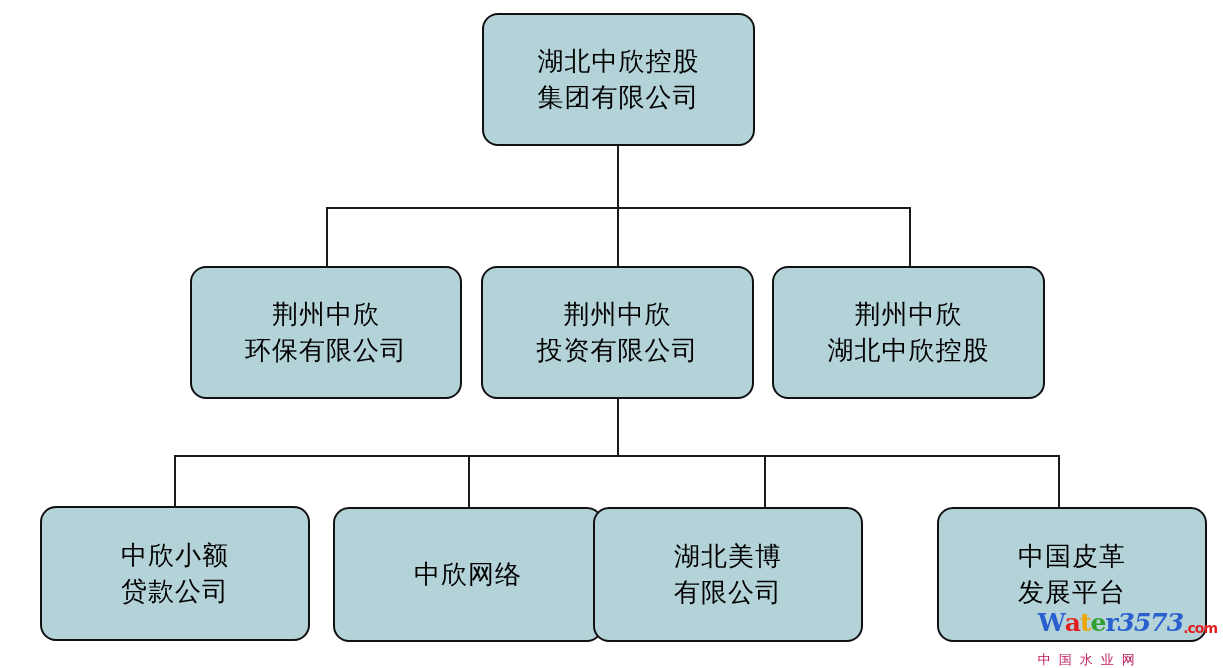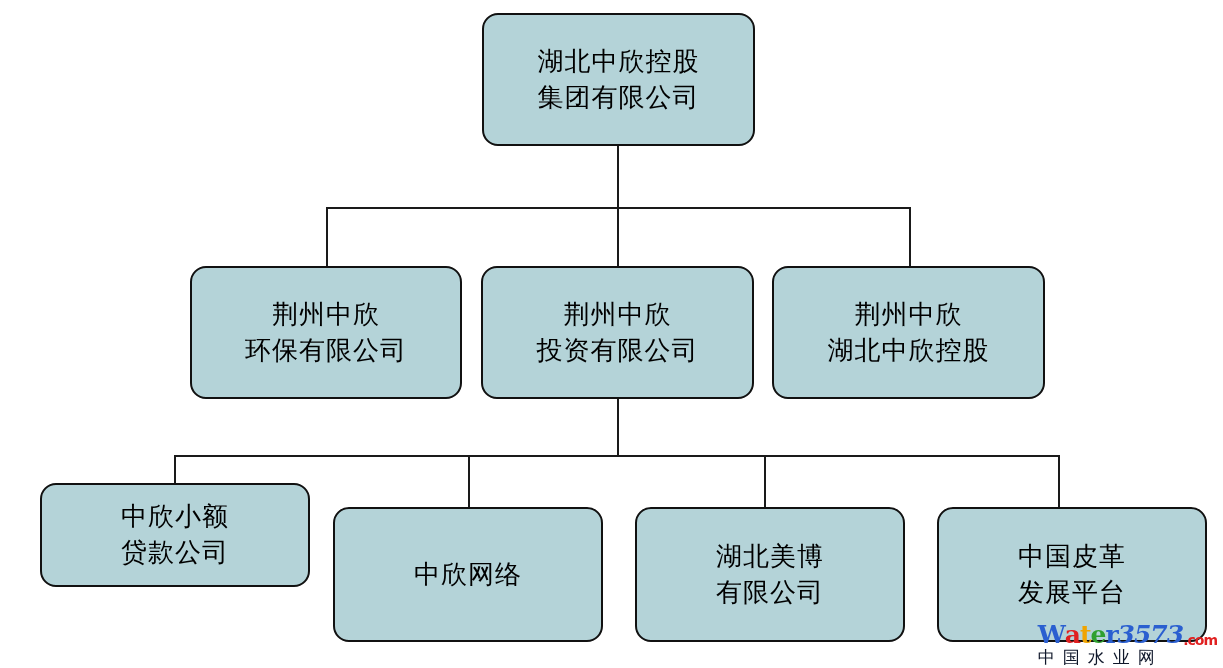--- a/index.html
+++ b/index.html
@@ -73,25 +73,25 @@
     font-family: "DejaVu Serif", "Liberation Serif", serif;
   }
   .wm-dotcom {
     color: #e02020;
     font-size: 14px;
     font-style: normal;
     font-family: "DejaVu Sans", "Liberation Sans", sans-serif;
     vertical-align: bottom;
   }
   #watermark .wm-bottom {
-    color: #0f172a;
-    font-size: 17px;
+    color: #be185d;
+    font-size: 13px;
     letter-spacing: 8px;
     white-space: nowrap;
-    margin-top: 2px;
+    margin-top: 18px;
     font-family: "DejaVu Sans", "Liberation Sans", sans-serif;
   }
 </style>
 </head>
 <body>
 
 <div id="chart-root">
 
   <div class="org-box" id="box-root" style="left:482px; top:13px; width:273px; height:133px;">
     <span>湖北中欣控股</span>
@@ -123,30 +123,30 @@
 
   <div class="connector v" style="left:617px; top:399px; height:57px;"></div>
 
   <div class="connector h" style="left:174px; top:455px; width:886px;"></div>
 
   <div class="connector v" style="left:174px; top:455px; height:53px;"></div>
   <div class="connector v" style="left:468px; top:455px; height:53px;"></div>
   <div class="connector v" style="left:764px; top:455px; height:53px;"></div>
   <div class="connector v" style="left:1058px; top:455px; height:53px;"></div>
 
-  <div class="org-box" id="box-xiaoe" style="left:40px; top:483px; width:270px; height:104px;">
+  <div class="org-box" id="box-xiaoe" style="left:40px; top:506px; width:270px; height:135px;">
     <span>中欣小额</span>
     <span class="line2">贷款公司</span>
   </div>
 
   <div class="org-box" id="box-wangluo" style="left:333px; top:507px; width:270px; height:135px;">
     <span>中欣网络</span>
   </div>
 
-  <div class="org-box" id="box-meibo" style="left:635px; top:507px; width:270px; height:135px;">
+  <div class="org-box" id="box-meibo" style="left:593px; top:507px; width:270px; height:135px;">
     <span>湖北美博</span>
     <span class="line2">有限公司</span>
   </div>
 
   <div class="org-box" id="box-pige" style="left:924px; top:507px; width:270px; height:135px;margin-left:13px;">
     <span>中国皮革</span>
     <span class="line2">发展平台</span>
   </div>
 
   <div id="watermark">

